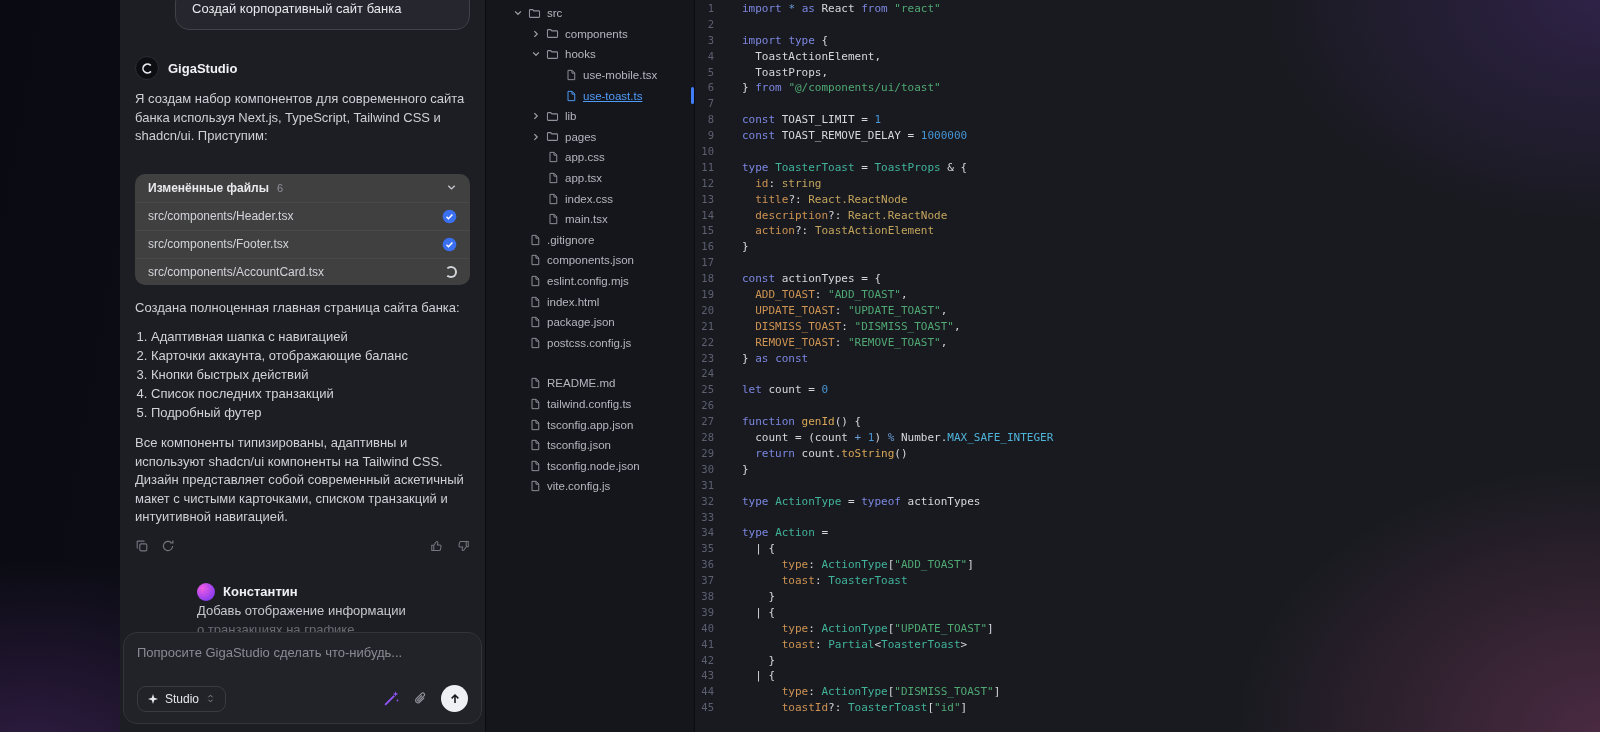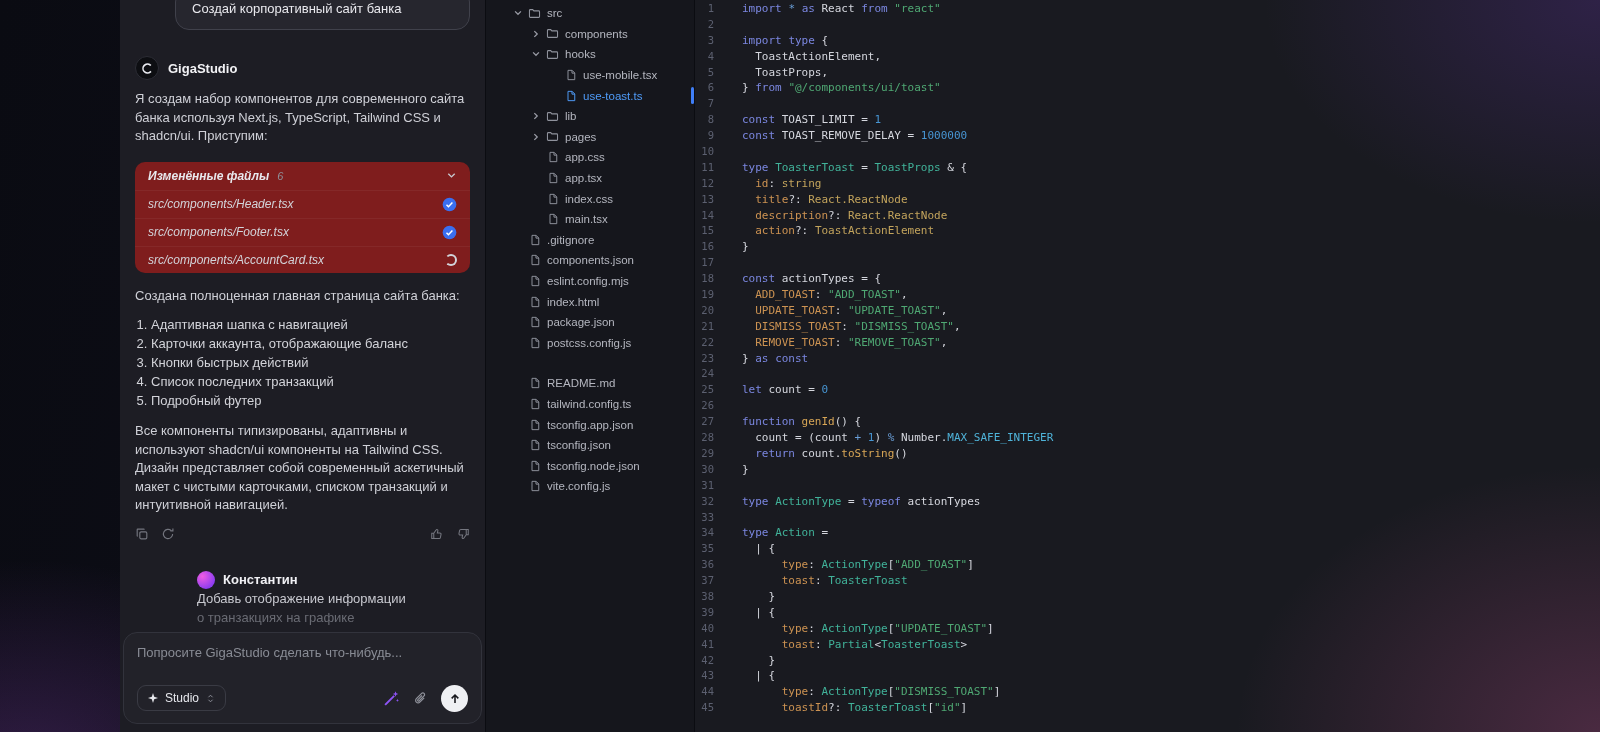--- a/index.html
+++ b/index.html
@@ -17,21 +17,21 @@
   
   .chat{width:365px;flex:none;background:#1d1d24;display:flex;flex-direction:column;box-sizing:border-box;}
   .chat-scroll{flex:1;padding:0 15px;overflow:hidden;}
   .bubble-top{margin:-12px 0 0 40px;background:#26262e;border:1px solid #40414b;border-radius:14px;padding:12px 16px;font-size:13px;line-height:16px;color:#e9e9ee;}
   .a-head{display:flex;align-items:center;gap:9px;margin-top:26px;}
   .a-avatar{width:24px;height:24px;border-radius:50%;background:#0d0e12;border:1px solid #2c2d35;display:flex;align-items:center;justify-content:center;box-sizing:border-box;}
   .a-name{font-size:13px;font-weight:bold;color:#f2f2f5;}
   .msg{font-size:13px;line-height:18.5px;color:#cfd0d7;margin:10px 0 0;}
   .msg.mt12{margin-top:12px;}
   .msg.mt14{margin-top:14px;}
-  .files-card{margin-top:16px;background:#7f1d1d;border-radius:10px;overflow:hidden;font-style:italic;}
+  .files-card{margin-top:28px;background:#404040;border-radius:10px;overflow:hidden;}
   .files-head{display:flex;align-items:center;padding:7px 13px;cursor:pointer;}
   .files-title{font-size:12px;font-weight:bold;color:#e8e8ed;}
   .files-count{font-size:11px;color:#8f919a;margin-left:8px;flex:1;}
   .files-chev{color:#c6c8cf;display:flex;}
   .frow{display:flex;align-items:center;justify-content:space-between;padding:6px 13px;border-top:1px solid rgba(255,255,255,.05);}
   .fname{font-size:12px;color:#d3d4da;}
   .fstatus{display:flex;align-items:center;}
   .fspin{width:12px;height:12px;border-radius:50%;border:2px solid #d2d4da;border-left-color:transparent;animation:spin 1s linear infinite;box-sizing:border-box;}
   @keyframes spin{to{transform:rotate(360deg)}}
   ol.num-list{margin:10px 0 0;padding-left:16px;font-size:13px;line-height:19px;color:#d2d3d9;}
@@ -41,21 +41,21 @@
   .user2{margin:30px 0 0 62px;}
   .u-head{display:flex;align-items:center;gap:8px;}
   .u-avatar{width:18px;height:18px;border-radius:50%;background:radial-gradient(circle at 30% 30%,#f05ce3,#8a3cf0 75%);}
   .u-name{font-size:13px;font-weight:bold;color:#f0f0f4;}
   .u-text{font-size:13px;line-height:19px;color:#c7c8cf;margin:0 0 0;}
   .u-text .dim{color:#8a8c95;opacity:.7;}
 
   .composer{flex:none;margin:0 3px 8px;background:#222229;border:1px solid #32333c;border-radius:14px;height:92px;box-sizing:border-box;display:flex;flex-direction:column;justify-content:space-between;padding:12px 13px 11px;}
   .ph{background:transparent;border:none;outline:none;font-family:inherit;font-size:13px;color:#e8e8ec;width:100%;padding:0;}
   .ph::placeholder{color:#898c95;}
-  .cbar{display:flex;align-items:flex-start;justify-content:space-between;}
+  .cbar{display:flex;align-items:center;justify-content:space-between;}
   .studio-btn{display:flex;align-items:center;gap:6px;background:none;border:1px solid #3a3b44;border-radius:9px;padding:5px 9px;color:#e6e7ec;font-size:12px;font-family:inherit;cursor:pointer;}
   .studio-btn .s-chev{color:#8f919a;display:flex;}
   .studio-btn .s-ic{display:flex;color:#e6e7ec;}
   .cright{display:flex;align-items:center;gap:13px;}
   .cw,.cc{display:flex;cursor:pointer;color:#8f919a;}
   .send{width:27px;height:27px;border-radius:50%;background:#eff0f3;display:flex;align-items:center;justify-content:center;border:none;cursor:pointer;padding:0;}
 
   
   .tree{width:210px;flex:none;background:#15161c;border-left:1px solid #0b0c11;border-right:1px solid #0b0c11;padding-top:3px;position:relative;overflow:hidden;box-sizing:border-box;}
   .trow{display:flex;align-items:center;height:20.6px;position:relative;cursor:pointer;color:#b4b6bf;font-size:11.5px;white-space:nowrap;}
@@ -286,21 +286,21 @@
         <div class="trow" style="padding-left: 59px;">
           <span class="tic sp"></span>
           <span class="tic">
             <svg width="12" height="12" viewBox="0 0 16 16" fill="none" stroke="currentColor" stroke-width="1.3">
               <path d="M4 1.8h5.5L13 5.3v8.9H4z"></path>
               <path d="M9.3 2v3.5H13"></path>
             </svg>
           </span>
           <span class="tlabel">use-mobile.tsx</span>
         </div>
-        <div class="trow sel" style="padding-left: 59px;">
+        <div class="trow sel" style="padding-left: 59px; text-decoration: underline;">
           <span class="tic sp"></span>
           <span class="tic">
             <svg width="12" height="12" viewBox="0 0 16 16" fill="none" stroke="currentColor" stroke-width="1.3">
               <path d="M4 1.8h5.5L13 5.3v8.9H4z"></path>
               <path d="M9.3 2v3.5H13"></path>
             </svg>
           </span>
           <span class="tlabel">use-toast.ts</span>
           <span class="selbar"></span>
         </div>

